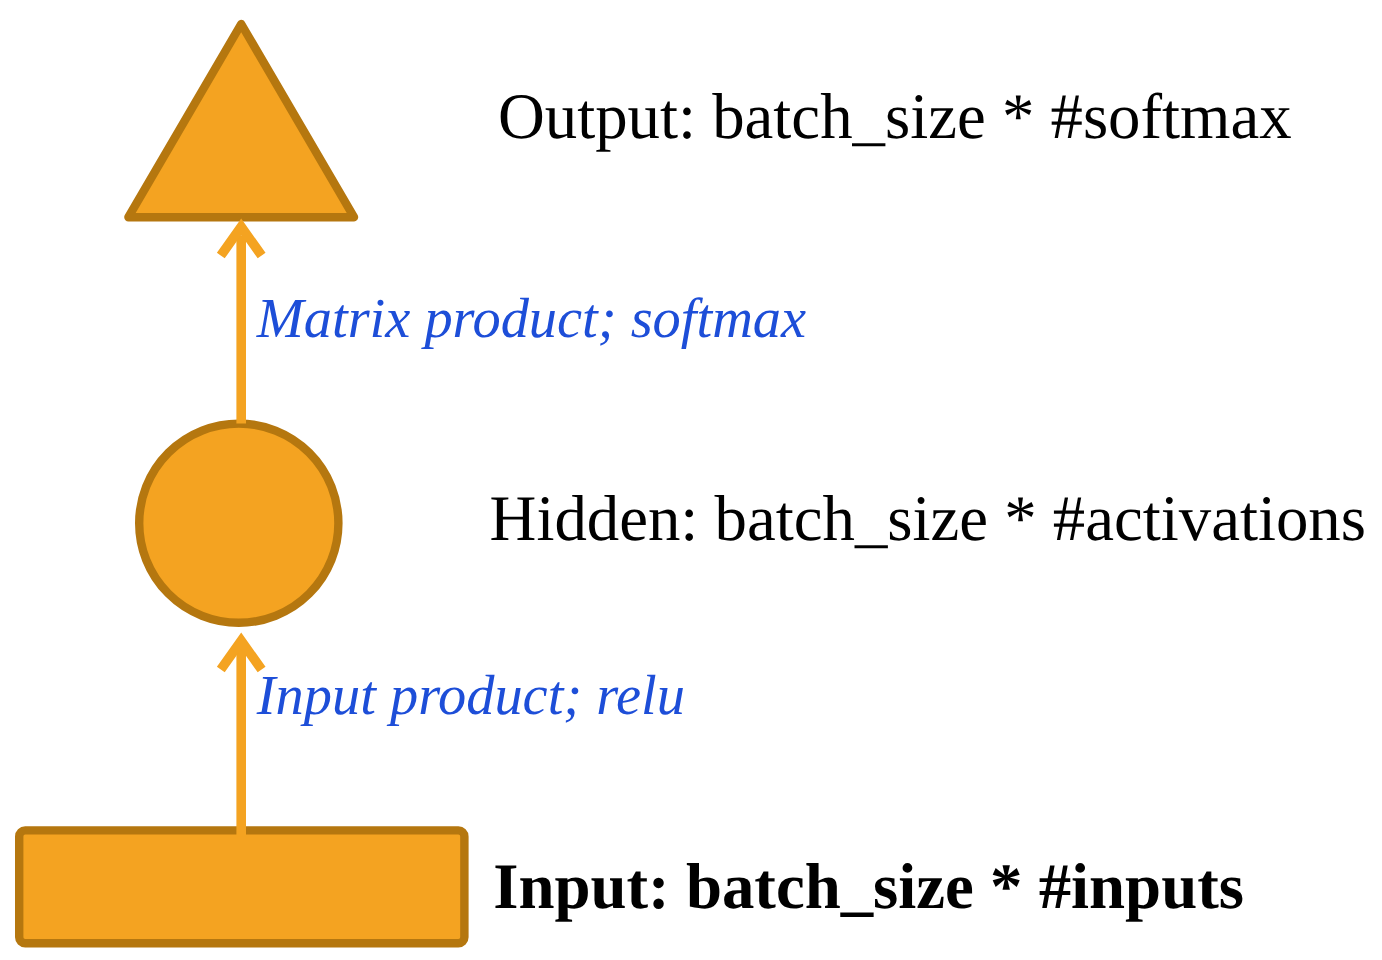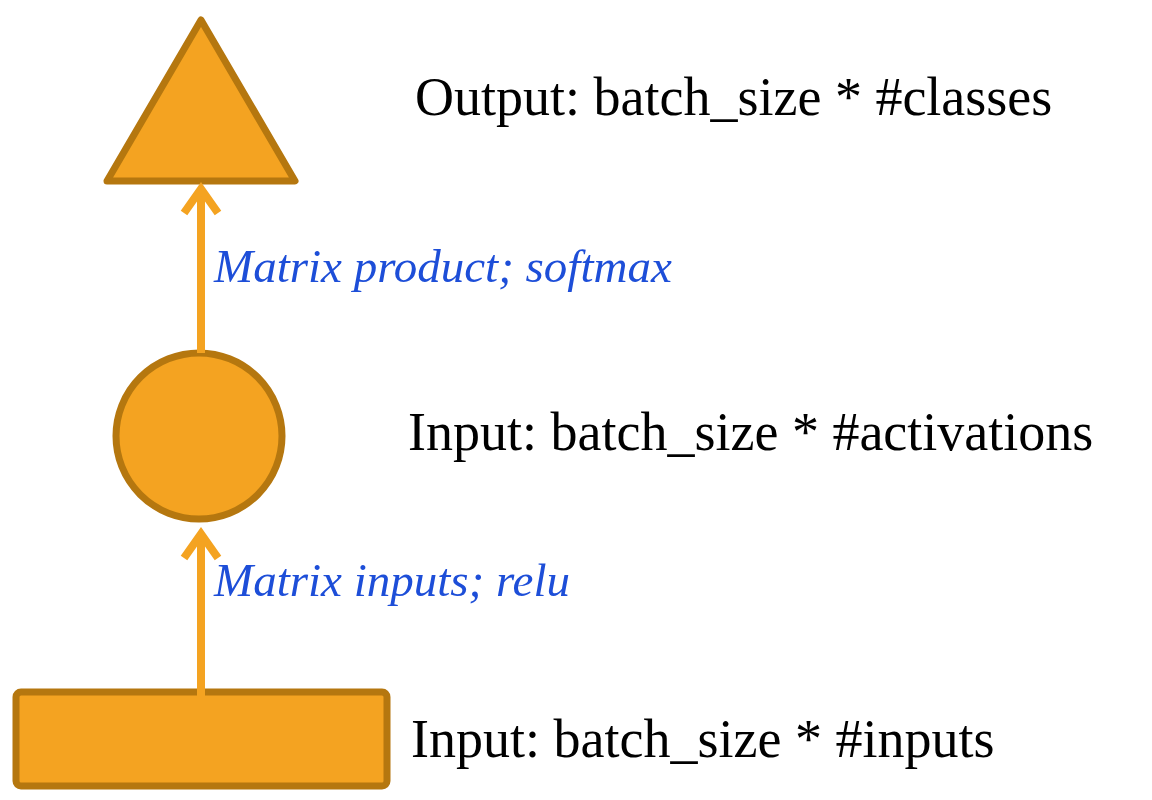--- a/index.html
+++ b/index.html
@@ -48,21 +48,21 @@
   .edge-label {
     position: absolute;
     color: #1d4ed8;
     font-size: 47px;
     font-style: italic;
     line-height: 1;
     white-space: nowrap;
   }
   .label-output { left: 415px; top: 70px; }
   .label-hidden { left: 408px; top: 405px; }
-  .label-input  { left: 411px; top: 712px; }
+  .label-input  { left: 411px; top: 712px; font-weight: bold; }
   .edge-label-softmax { left: 214px; top: 243px; }
   .edge-label-relu    { left: 214px; top: 557px; }
 </style>
 </head>
 <body>
 
 <div class="stage">
 
   <svg width="1152" height="800" viewBox="0 0 1152 800">
 
@@ -76,23 +76,23 @@
       <line class="arrow-shaft" x1="201" y1="353" x2="201" y2="196" stroke="#f4a321"></line>
       <polyline class="arrow-head" points="184,213 201,189 218,213" stroke="#f4a321"></polyline>
     </g>
 
     <g>
       <line class="arrow-shaft" x1="201" y1="697" x2="201" y2="540" stroke="#f4a321"></line>
       <polyline class="arrow-head" points="184,558 201,534 218,558" stroke="#f4a321"></polyline>
     </g>
   </svg>
 
-  <div class="label label-output">Output: batch_size * #classes</div>
+  <div class="label label-output">Output: batch_size * #softmax</div>
 
-  <div class="label label-hidden">Input: batch_size * #activations</div>
+  <div class="label label-hidden">Hidden: batch_size * #activations</div>
 
   <div class="label label-input">Input: batch_size * #inputs</div>
 
   <div class="edge-label edge-label-softmax">Matrix product; softmax</div>
 
-  <div class="edge-label edge-label-relu">Matrix inputs; relu</div>
+  <div class="edge-label edge-label-relu">Input product; relu</div>
 
 </div>
 
 </body></html>

